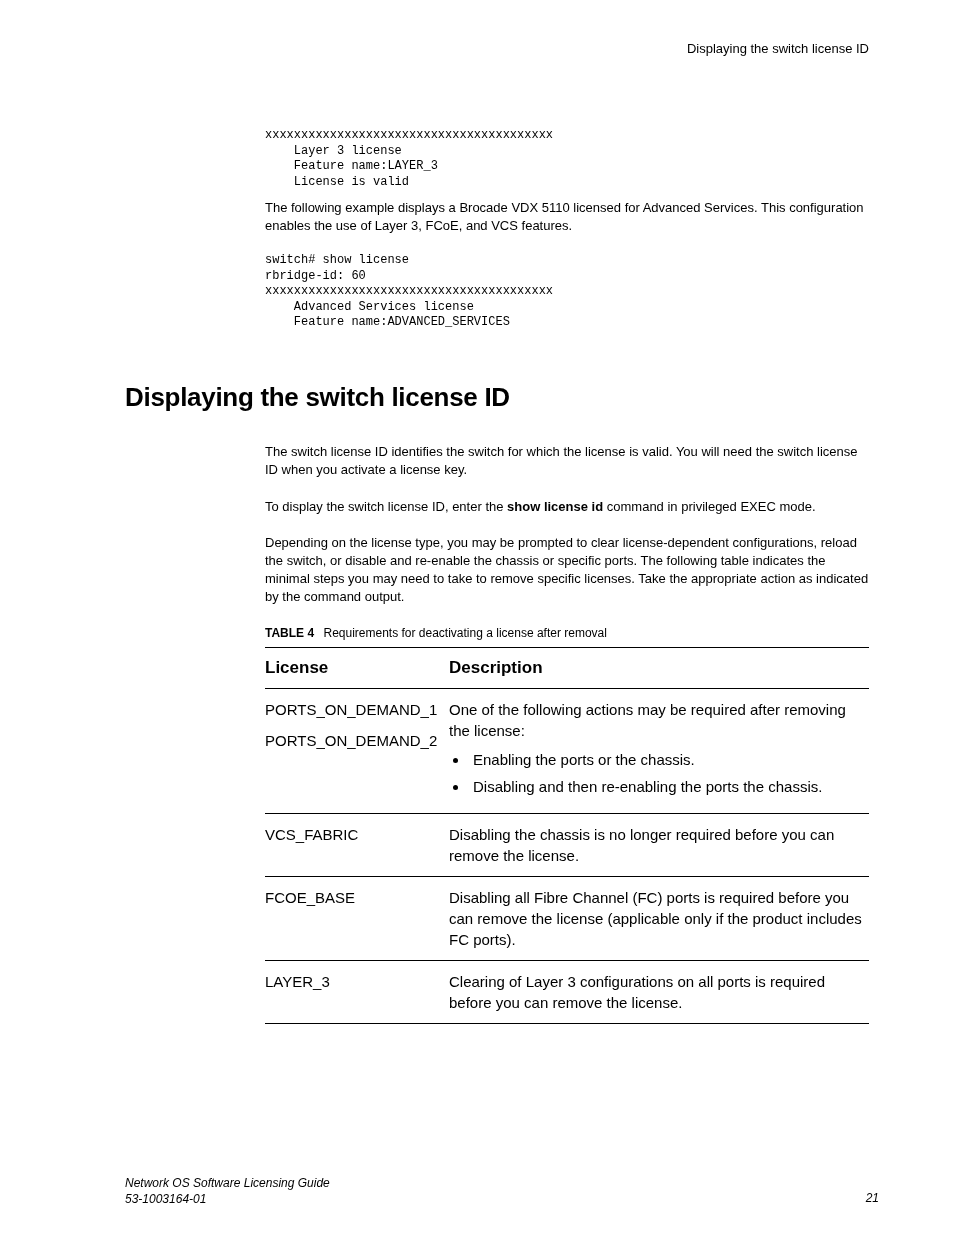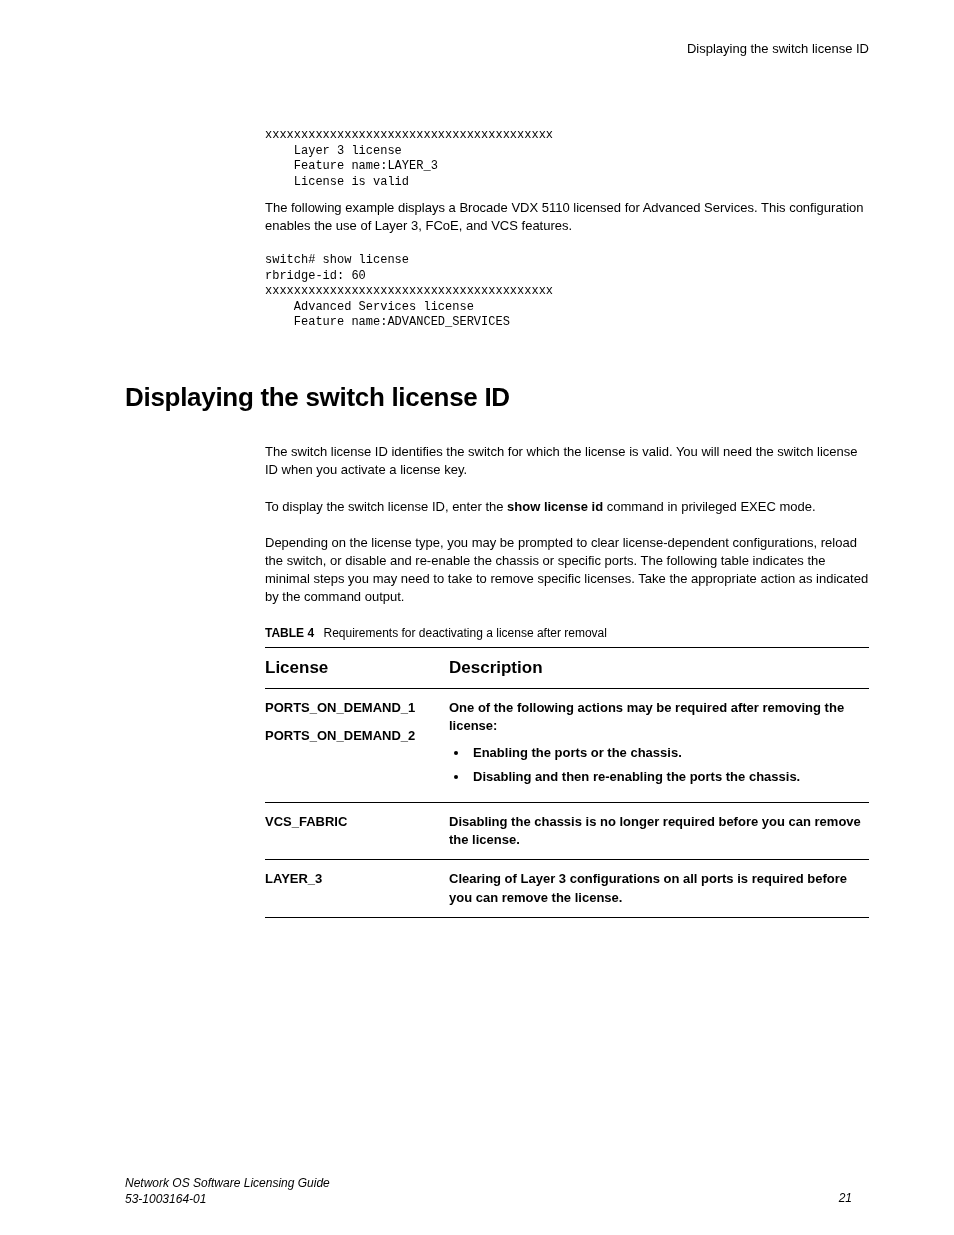--- a/index.html
+++ b/index.html
@@ -68,41 +68,40 @@
     font-weight: bold;
     padding: 8px 4px 8px 0;
     border-top: 1.5px solid #000;
     border-bottom: 1.5px solid #000;
     font-size: 17px;
   }
   table.deact tbody td {
     padding: 10px 4px 10px 0;
     border-bottom: 1px solid #000;
     vertical-align: top;
-    font-size: 13px;
-    font-weight: bold;
+    font-size: 15px;
   }
   table.deact tbody tr:last-child td {
     border-bottom: 1.5px solid #000;
   }
   table.deact td:first-child, table.deact th:first-child {
     width: 180px;
   }
   ul.cell-list {
     margin: 6px 0 2px 0;
     padding-left: 20px;
   }
   ul.cell-list li {
     padding: 2px 0 4px 4px;
   }
   .footer {
     position: absolute;
     bottom: 28px;
     left: 85px;
-    right: 102px;
+    right: 75px;
     display: flex;
     justify-content: space-between;
     font-style: italic;
     font-size: 12px;
     align-items: flex-end;
   }
   .footer .left { line-height: 1.35;}
 </style>
 </head>
 <body>
@@ -161,20 +160,24 @@
               <li>Enabling the ports or the chassis.</li>
               <li>Disabling and then re-enabling the ports the chassis.</li>
             </ul>
           </td>
         </tr>
         <tr>
           <td>VCS_FABRIC</td>
           <td>Disabling the chassis is no longer required before you can remove the license.</td>
         </tr>
         <tr>
+          <td>FCOE_BASE</td>
+          <td>Disabling all Fibre Channel (FC) ports is required before you can remove the license (applicable only if the product includes FC ports).</td>
+        </tr>
+        <tr>
           <td>LAYER_3</td>
           <td>Clearing of Layer 3 configurations on all ports is required before you can remove the license.</td>
         </tr>
       </tbody>
     </table>
   </div>
 
   <div class="footer">
     <div class="left">
       <div>Network OS Software Licensing Guide</div>

